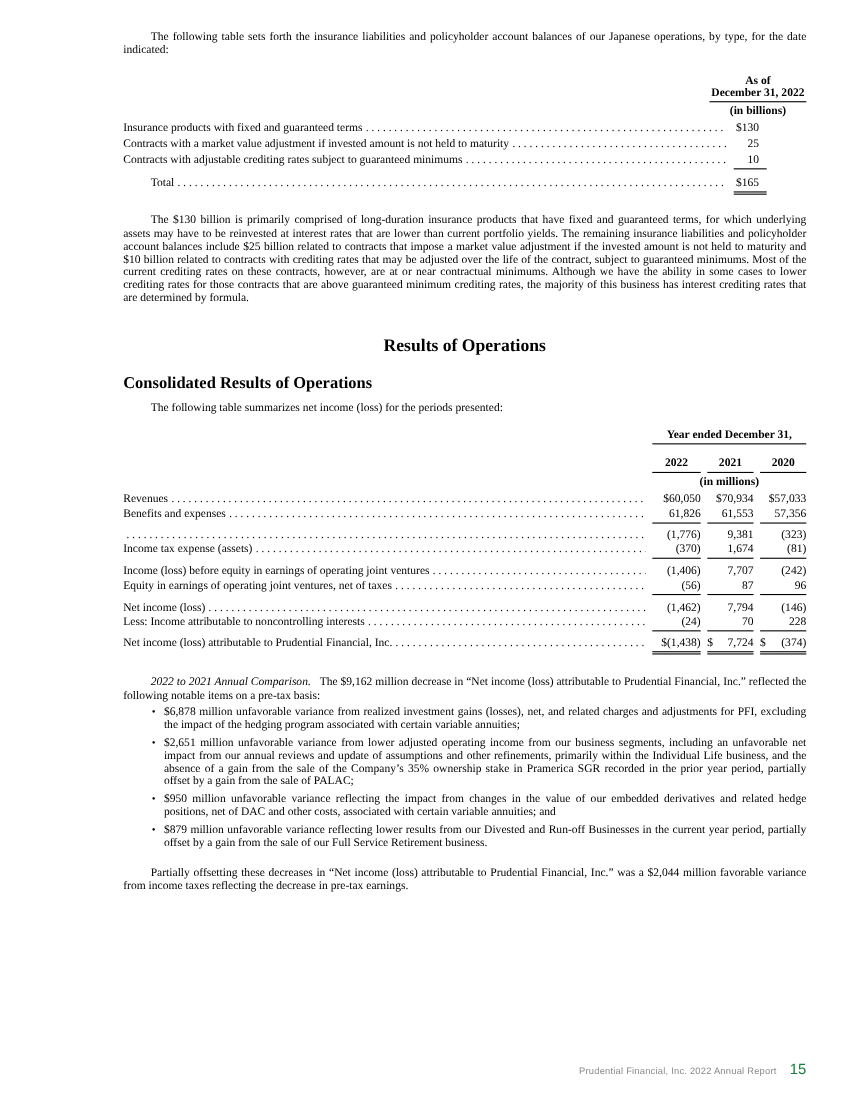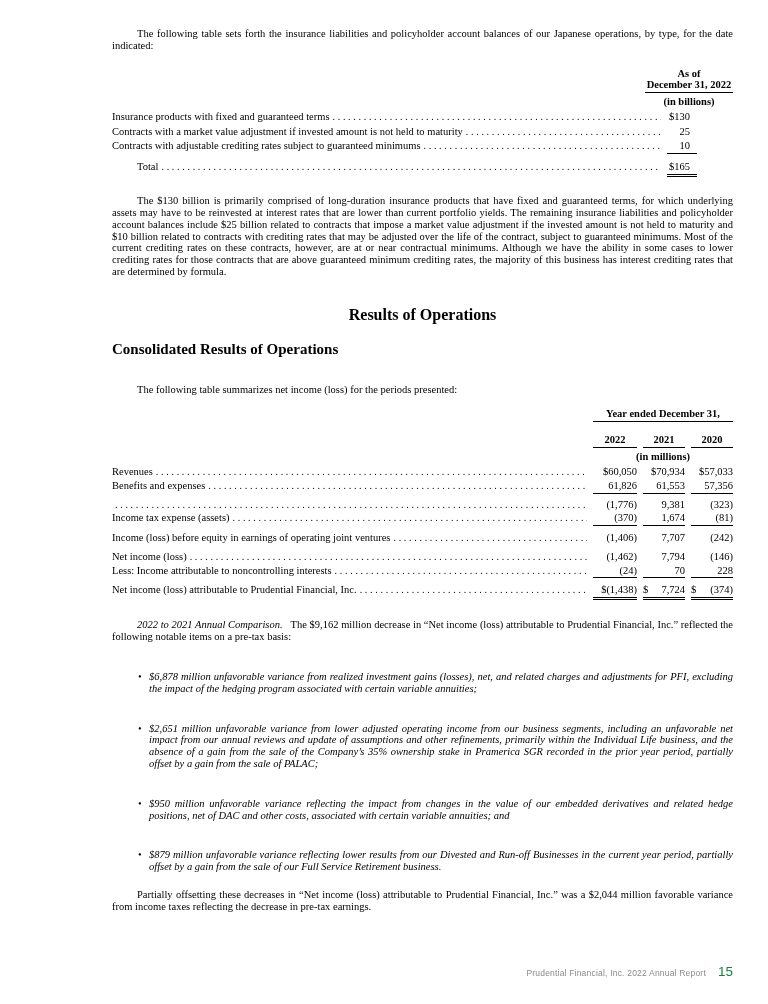--- a/index.html
+++ b/index.html
@@ -7,21 +7,21 @@
   body { width:768px; }
   .page {
     position:relative; width:768px; height:1004px; background:#fff;
     padding:28px 35px 0 112px; color:#000;
     font-family:"Liberation Serif", serif; font-size:10.5px; line-height:11.8px;
   }
   p.body { text-align:justify; text-indent:25px; }
   .p130 { margin-top:20px; }
   h2.section { text-align:center; font-size:16px; font-weight:bold; margin-top:30px; line-height:13px; }
   h3.subsection { font-size:15px; font-weight:bold; margin-top:22px; line-height:13px; }
-  .intro2 { margin-top:28px; }
+  .intro2 { margin-top:10px; }
 
   
   .leader { flex:1 1 auto; overflow:hidden; white-space:nowrap; margin:0 6px 0 3px; }
   .leader::after {
     content:"........................................................................................................................................................................";
     letter-spacing:2.7px; font-size:10px; color:#000;
   }
 
   .u-single { border-bottom:1px solid #000; }
   .u-double { border-bottom:1px solid #000; position:relative; }
@@ -49,21 +49,21 @@
   .t2-row.gap { margin-top:6px; }
   .t2-label { white-space:nowrap; }
   .t2-val { flex:0 0 44px; width:44px; text-align:right; padding-bottom:1px; white-space:nowrap; }
   .t2-val + .t2-val { flex-basis:42px; width:42px; margin-left:6px; }
   .t2-val.split { display:flex; justify-content:space-between; }
 
   
   .comparison { margin-top:22px; }
   .comparison .lead-italic { font-style:italic; }
   .bullets { margin-top:4px; list-style:none; }
-  .bullets li { position:relative; padding-left:37px; text-align:justify; margin-top:28px;font-style:italic; }
+  .bullets li { position:relative; padding-left:37px; text-align:justify; margin-top:4px; }
   .bullets li::before { content:"\2022"; position:absolute; left:26px; top:0; font-size:10px; }
   .closing { margin-top:16px; }
 
   
   .footer { position:absolute; right:35px; bottom:24px; display:flex; align-items:baseline; font-family:"Liberation Sans", sans-serif; }
   .footer-text { font-size:8.5px; color:#8a8a8a; letter-spacing:0.2px; }
   .footer-page { font-size:13.5px; color:#15803d; margin-left:12px; }
 </style>
 </head>
 <body>
@@ -145,20 +145,27 @@
           <span class="t2-val u-single">1,674</span>
           <span class="t2-val u-single">(81)</span>
         </div>
         <div class="t2-row gap">
           <span class="t2-label">Income (loss) before equity in earnings of operating joint ventures</span>
           <span class="leader"></span>
           <span class="t2-val">(1,406)</span>
           <span class="t2-val">7,707</span>
           <span class="t2-val">(242)</span>
         </div>
+        <div class="t2-row">
+          <span class="t2-label">Equity in earnings of operating joint ventures, net of taxes</span>
+          <span class="leader"></span>
+          <span class="t2-val u-single">(56)</span>
+          <span class="t2-val u-single">87</span>
+          <span class="t2-val u-single">96</span>
+        </div>
         <div class="t2-row gap">
           <span class="t2-label">Net income (loss)</span>
           <span class="leader"></span>
           <span class="t2-val">(1,462)</span>
           <span class="t2-val">7,794</span>
           <span class="t2-val">(146)</span>
         </div>
         <div class="t2-row">
           <span class="t2-label">Less: Income attributable to noncontrolling interests</span>
           <span class="leader"></span>

